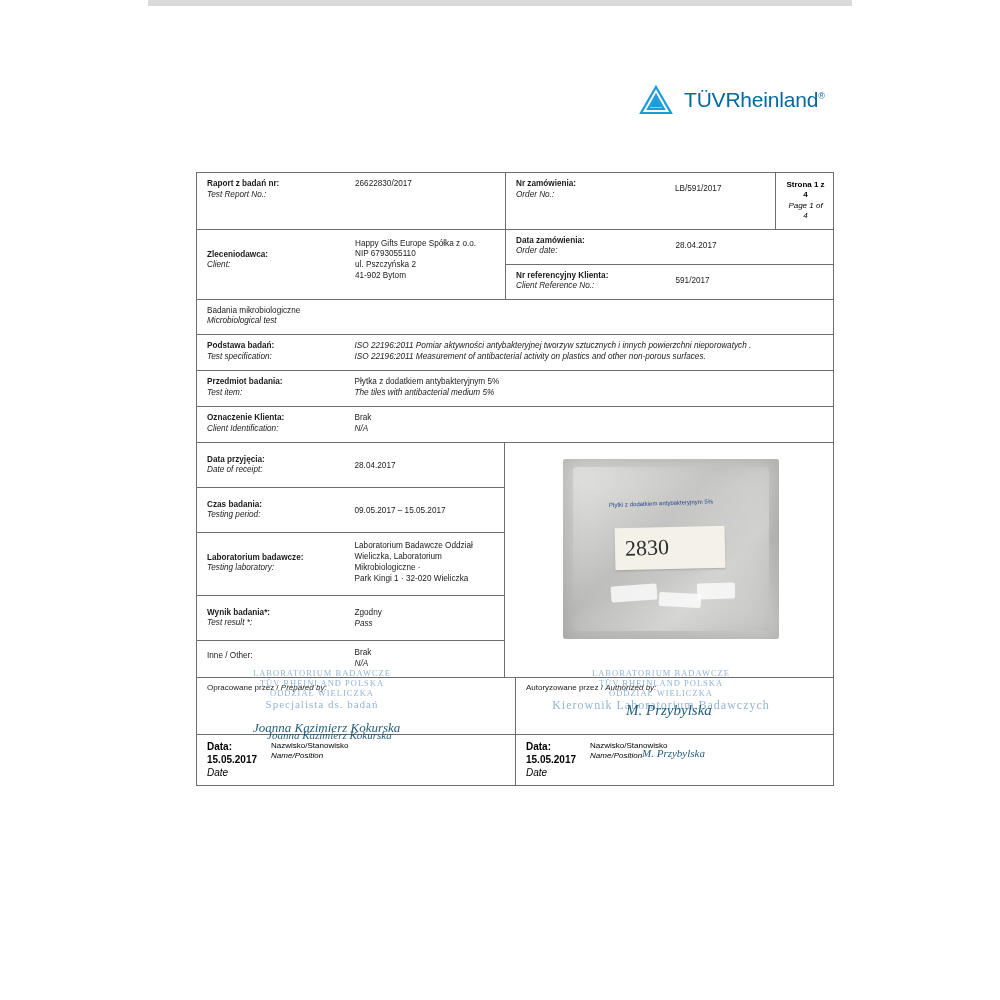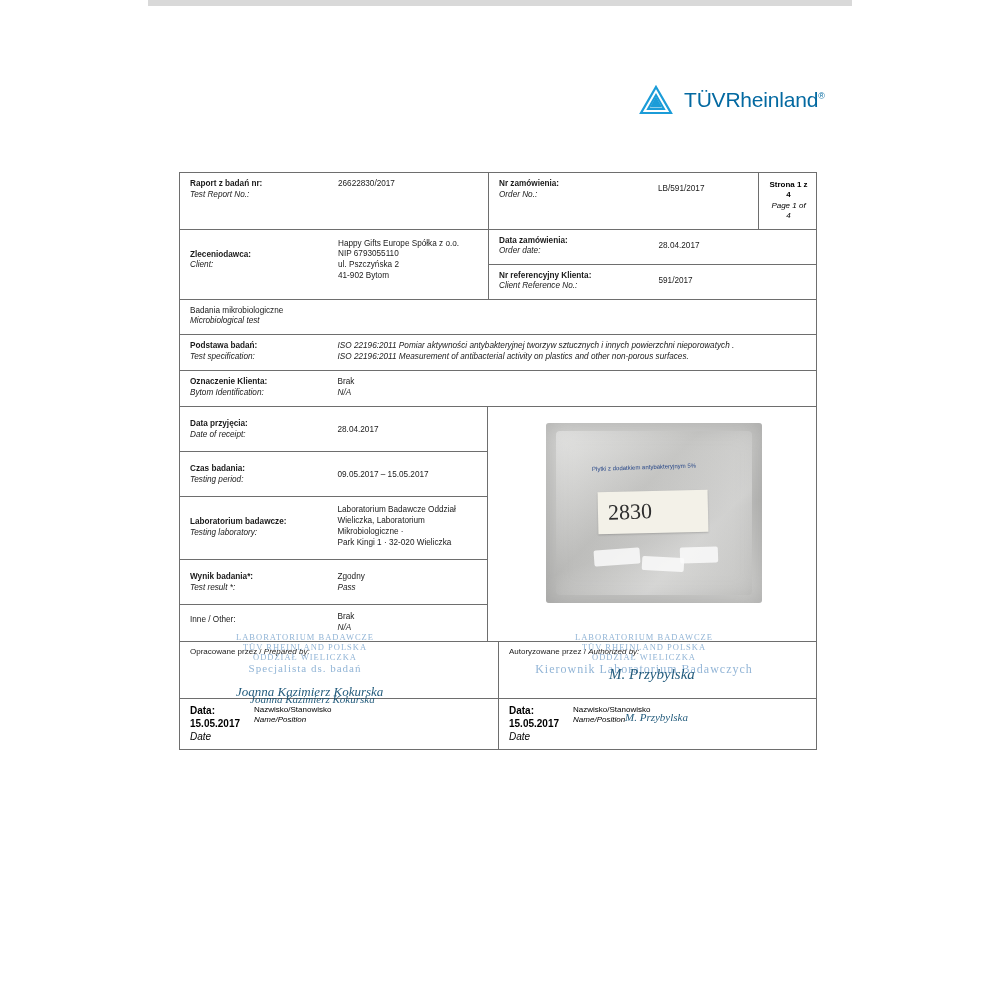--- a/index.html
+++ b/index.html
@@ -52,21 +52,21 @@
     position: relative;
   }
   .logo-text .reg {
     font-size: 9px;
     vertical-align: super;
   }
 
   
   .doc {
     position: absolute;
-    left: 179px;
+    left: 196px;
     top: 172px;
     width: 638px;
     border: 1px solid #6e6e6e;
     border-bottom: none;
     box-sizing: border-box;
     background: #fff;
   }
   .row {
     display: flex;
     border-bottom: 1px solid #6e6e6e;
@@ -332,25 +332,35 @@
       <div class="cell c-label lbl">
         <b>Podstawa badań:</b><br>
         <i>Test specification:</i>
       </div>
       <div class="cell wide-value val">
         <div><i>ISO 22196:2011 Pomiar aktywności antybakteryjnej tworzyw sztucznych i innych powierzchni nieporowatych .</i></div>
         <div><i>ISO 22196:2011 Measurement of antibacterial activity on plastics and other non-porous surfaces.</i></div>
       </div>
     </div>
 
+    <div class="row">
+      <div class="cell c-label lbl">
+        <b>Przedmiot badania:</b><br>
+        <i>Test item:</i>
+      </div>
+      <div class="cell wide-value val">
+        <div>Płytka z dodatkiem antybakteryjnym 5%</div>
+        <div><i>The tiles with antibacterial medium 5%</i></div>
+      </div>
+    </div>
 
     <div class="row">
       <div class="cell c-label lbl">
         <b>Oznaczenie Klienta:</b><br>
-        <i>Bytom Identification:</i>
+        <i>Client Identification:</i>
       </div>
       <div class="cell wide-value val">
         <div>Brak</div>
         <div><i>N/A</i></div>
       </div>
     </div>
 
     <div class="photo-row" style="border-bottom:1px solid #6e6e6e;">
       <div class="photo-left stack-left">
 

